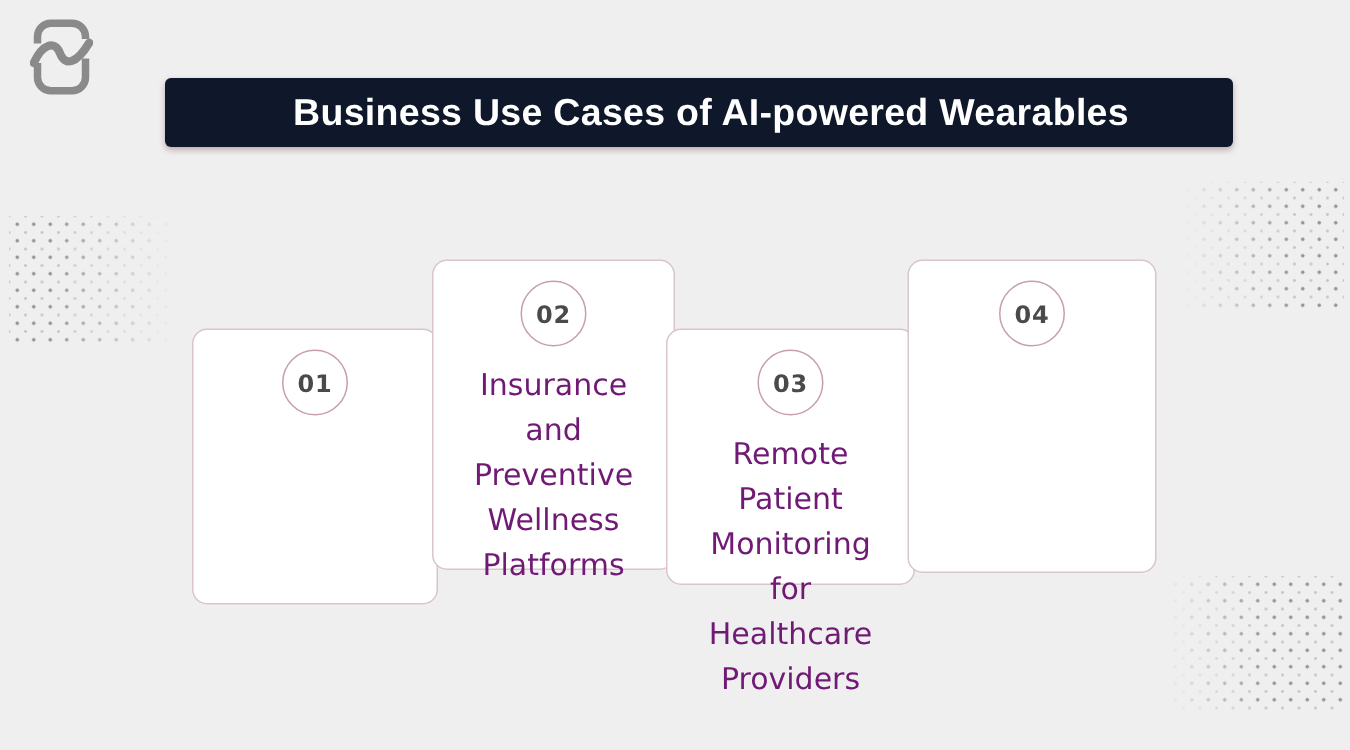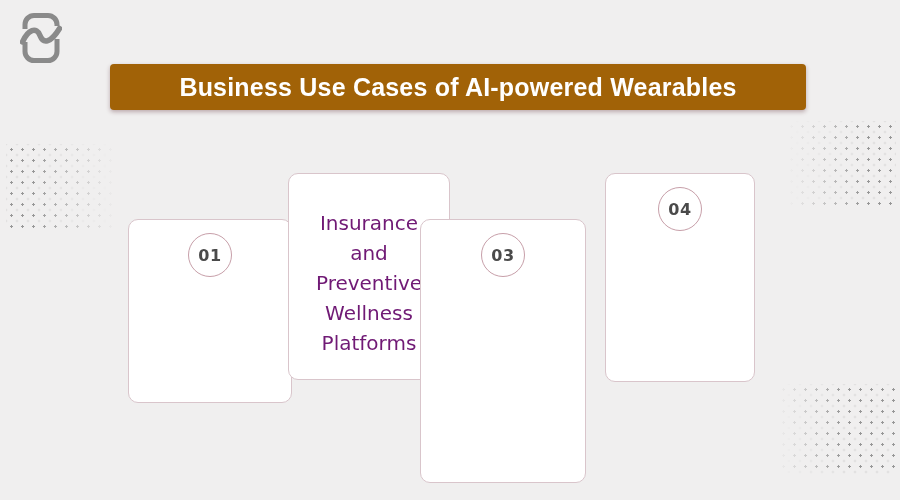--- a/index.html
+++ b/index.html
@@ -10,47 +10,47 @@
     position:relative;
     overflow:hidden;
   }
   .stage{position:absolute;inset:0;width:900px;height:500px;}
 
   
   .logo{position:absolute;left:20px;top:12px;width:42px;height:52px;}
 
   
   .banner{
-    position:absolute;left:110px;top:64px;width:696px;height:46px;
-    background:#a16207;
+    position:absolute;left:110px;top:52px;width:696px;height:46px;
+    background:#0f172a;
     border-radius:4px;
     box-shadow:0 2px 4px rgba(90,40,50,.35);
-    display:flex;align-items:center;justify-content:center;
+    display:flex;align-items:center;justify-content:center;padding-left:16px;
   }
   .banner h1{
     margin:0;
     font-family:"Liberation Sans", sans-serif;
     font-size:25px;font-weight:700;color:#ffffff;
     letter-spacing:.2px;white-space:nowrap;
   }
 
   
   .card{
     position:absolute;
     background:#ffffff;
     border:1px solid #d9c5cb;
     border-radius:10px;
     box-sizing:border-box;
     display:flex;flex-direction:column;align-items:center;
     padding:13px 12px 10px 12px;
   }
   .card-1{left:128px;top:219px;width:164px;height:184px;z-index:1;}
   .card-2{left:288px;top:173px;width:162px;height:207px;z-index:2;}
-  .card-3{left:420px;top:219px;width:166px;height:264px;z-index:3;}
-  .card-4{left:605px;top:173px;width:150px;height:209px;z-index:4;}
+  .card-3{left:444px;top:219px;width:166px;height:171px;z-index:3;}
+  .card-4{left:605px;top:173px;width:166px;height:209px;z-index:4;}
 
   .num-circle{
     width:44px;height:44px;border-radius:50%;
     border:1.5px solid #c79fa9;background:#fff;
     display:flex;align-items:center;justify-content:center;
     flex:0 0 auto;
     box-sizing:border-box;
   }
   .num-circle span{
     font-weight:700;font-size:16px;color:#4a4a4a;letter-spacing:.5px;
@@ -109,27 +109,31 @@
   <div class="dots dots-right-top"></div>
   <div class="dots dots-right-bottom"></div>
 
   <div class="card card-1">
     <div class="num-circle">
       <span>01</span>
     </div>
   </div>
 
   <div class="card card-2">
+    <div class="num-circle">
+      <span>02</span>
+    </div>
     <div class="card-label">Insurance and Preventive Wellness Platforms</div>
   </div>
 
   <div class="card card-3">
     <div class="num-circle">
       <span>03</span>
     </div>
+    <div class="card-label">Remote Patient Monitoring for Healthcare Providers</div>
   </div>
 
   <div class="card card-4">
     <div class="num-circle">
       <span>04</span>
     </div>
   </div>
 
 </div>
 

